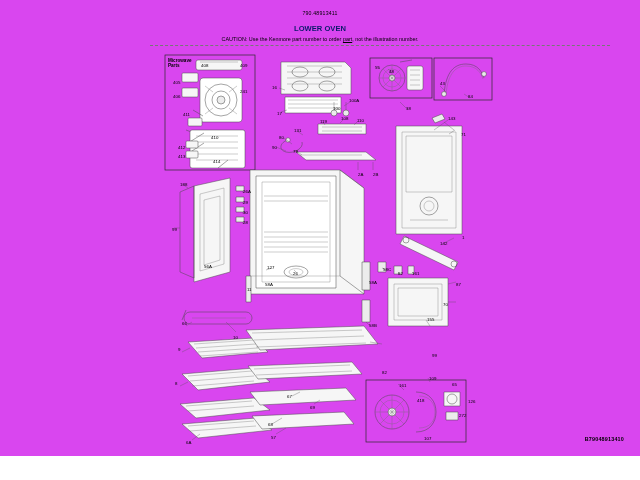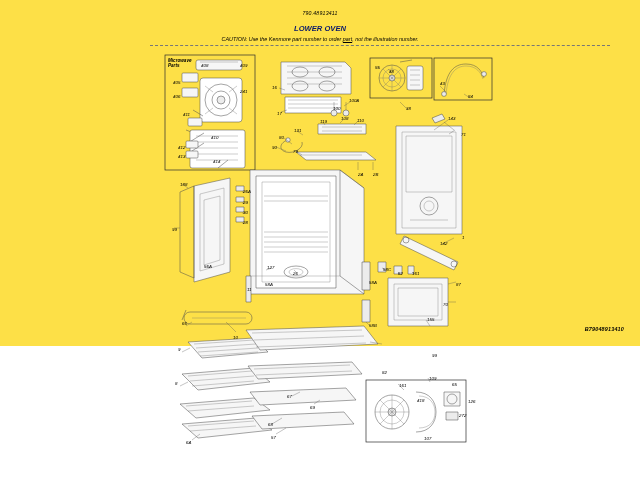--- a/index.html
+++ b/index.html
@@ -11,23 +11,22 @@
     width: 640px;
     height: 480px;
     font-family: "Liberation Sans", sans-serif;
     color: #000;
     overflow: hidden;
     position: relative;
   }
   #page {
     position: relative;
     width: 640px;
-    height: 346px;
-    background: #fde047;
-    font-style: italic;
+    height: 456px;
+    background: #d946ef;
   }
   .model-number {
     position: absolute;
     top: 10px;
     left: 0;
     width: 640px;
     text-align: center;
     font-size: 5.2px;
     letter-spacing: 0.2px;
     color: #000;

